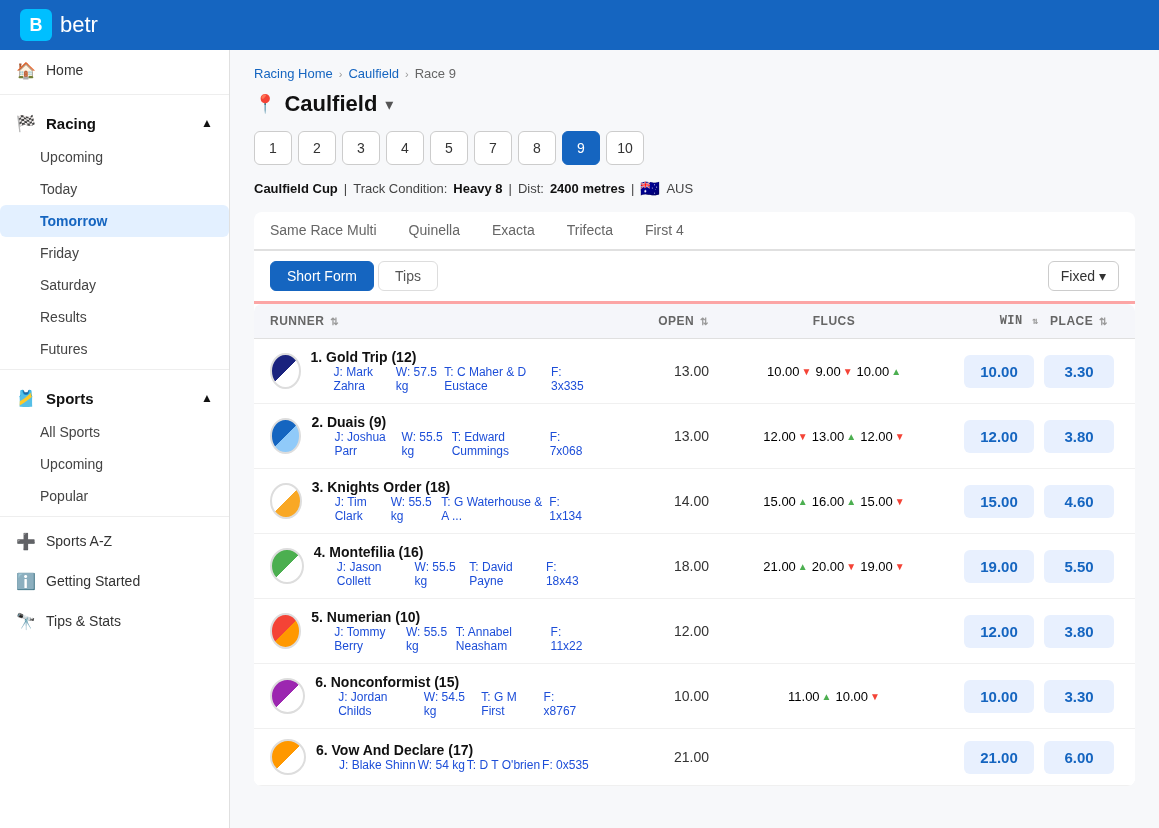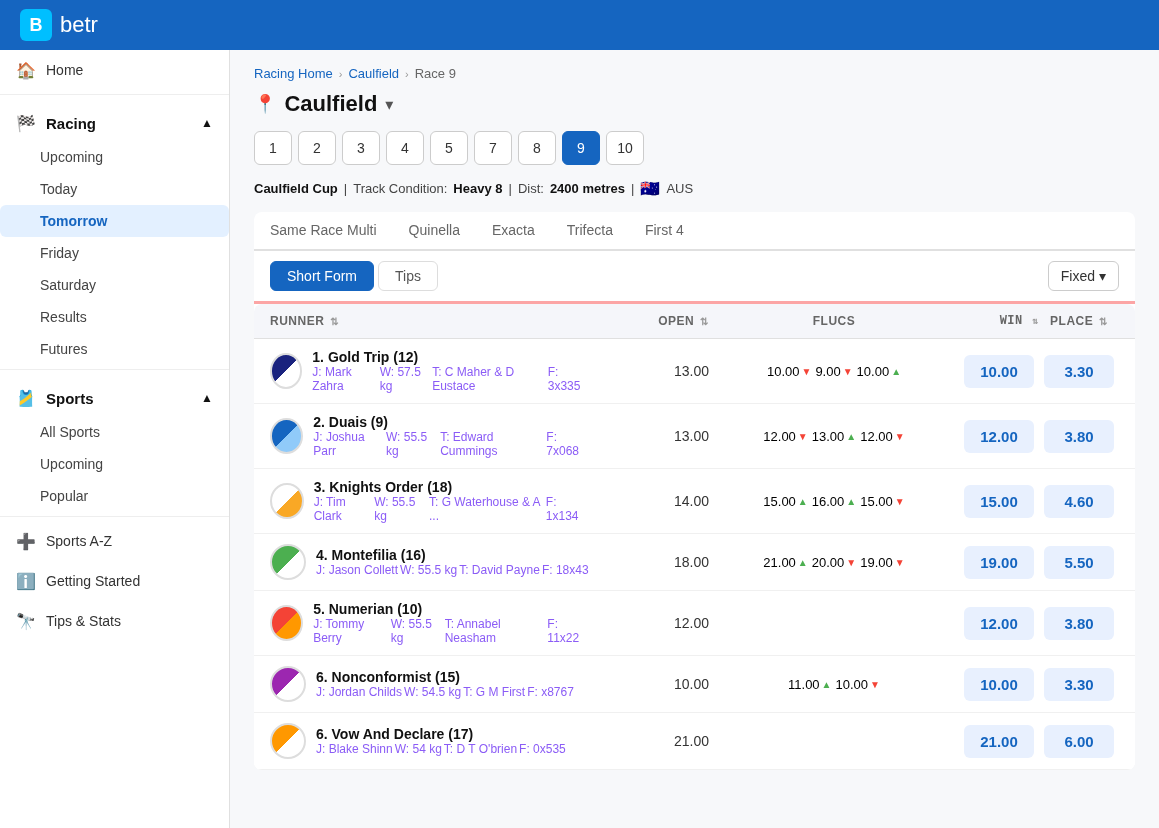--- a/index.html
+++ b/index.html
@@ -75,21 +75,21 @@
     .silks-1 { background: linear-gradient(135deg, #1a237e 50%, white 50%); }
     .silks-2 { background: linear-gradient(135deg, #1565c0 50%, #90caf9 50%); }
     .silks-3 { background: linear-gradient(135deg, #fff 50%, #f9a825 50%); }
     .silks-4 { background: linear-gradient(135deg, #4caf50 50%, white 50%); }
     .silks-5 { background: linear-gradient(135deg, #f44336 50%, #ff9800 50%); }
     .silks-6 { background: linear-gradient(135deg, #9c27b0 50%, white 50%); }
     .silks-7 { background: linear-gradient(135deg, #ff9800 50%, white 50%); }
 
     .runner-details { }
     .runner-name { font-weight: 700; font-size: 14px; color: #111; }
-    .runner-meta { font-size: 12px; color: #8b5cf6; display: flex; gap: 2px; }
+    .runner-meta { font-size: 12px; color: #1d4ed8; display: flex; gap: 2px; margin-left: 23px; }
     .runner-meta span { }
 
     .open-val { text-align: right; font-size: 14px; color: #333; font-weight: 500; }
     
     .flucs-val { display: flex; align-items: center; justify-content: center; gap: 4px; font-size: 13px; }
     .fluc { display: flex; align-items: center; gap: 2px; }
     .arrow-up { color: #4caf50; font-size: 10px; }
     .arrow-down { color: #f44336; font-size: 10px; }
 
     .odds-btn { padding: 8px 0; border-radius: 6px; font-weight: 700; font-size: 15px; text-align: center; cursor: pointer; background: #e8f0fe; color: #1565c0; border: none; width: 70px; }

